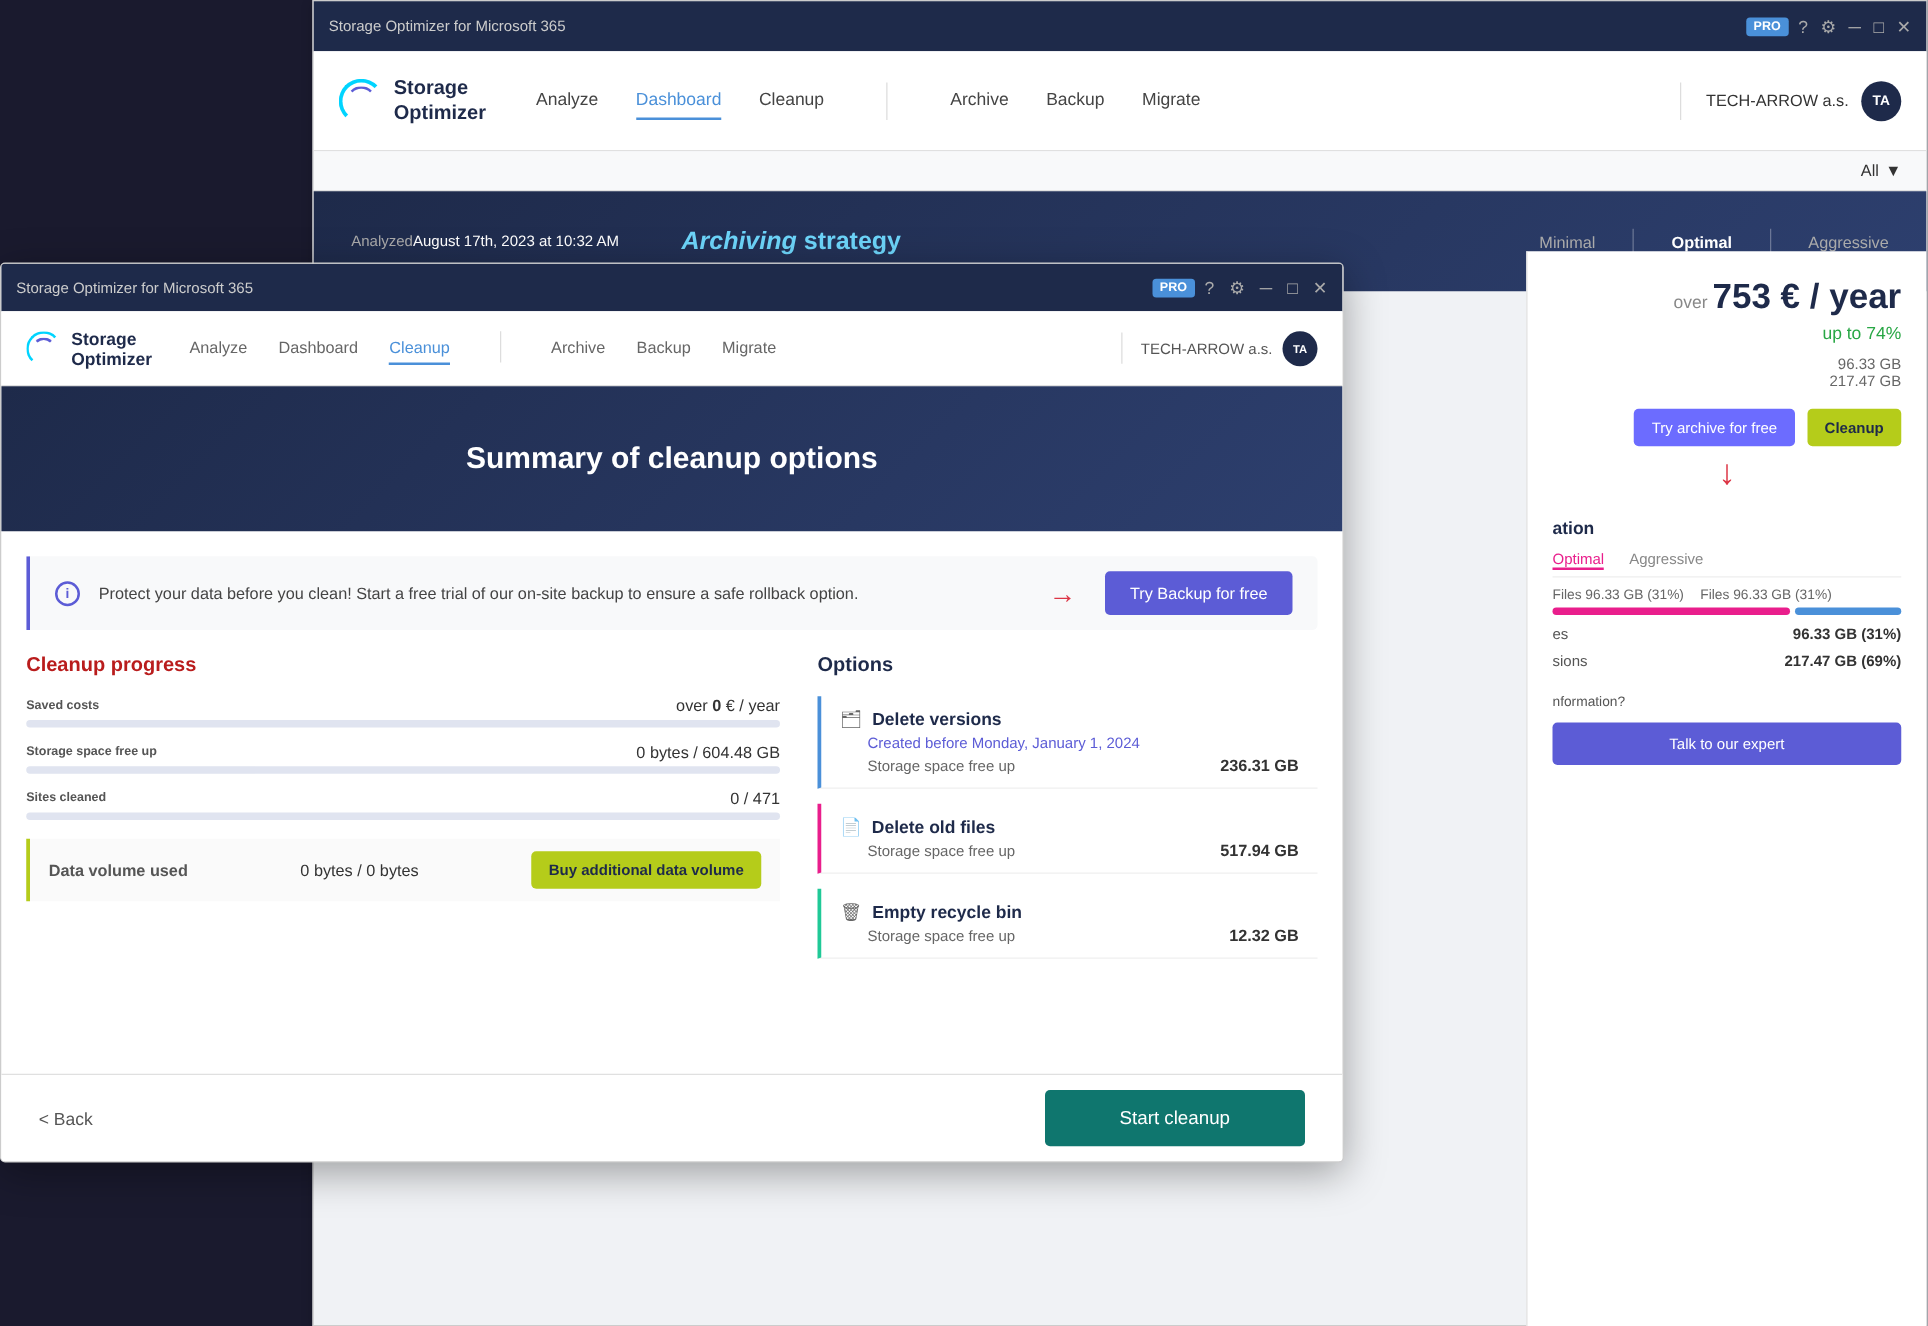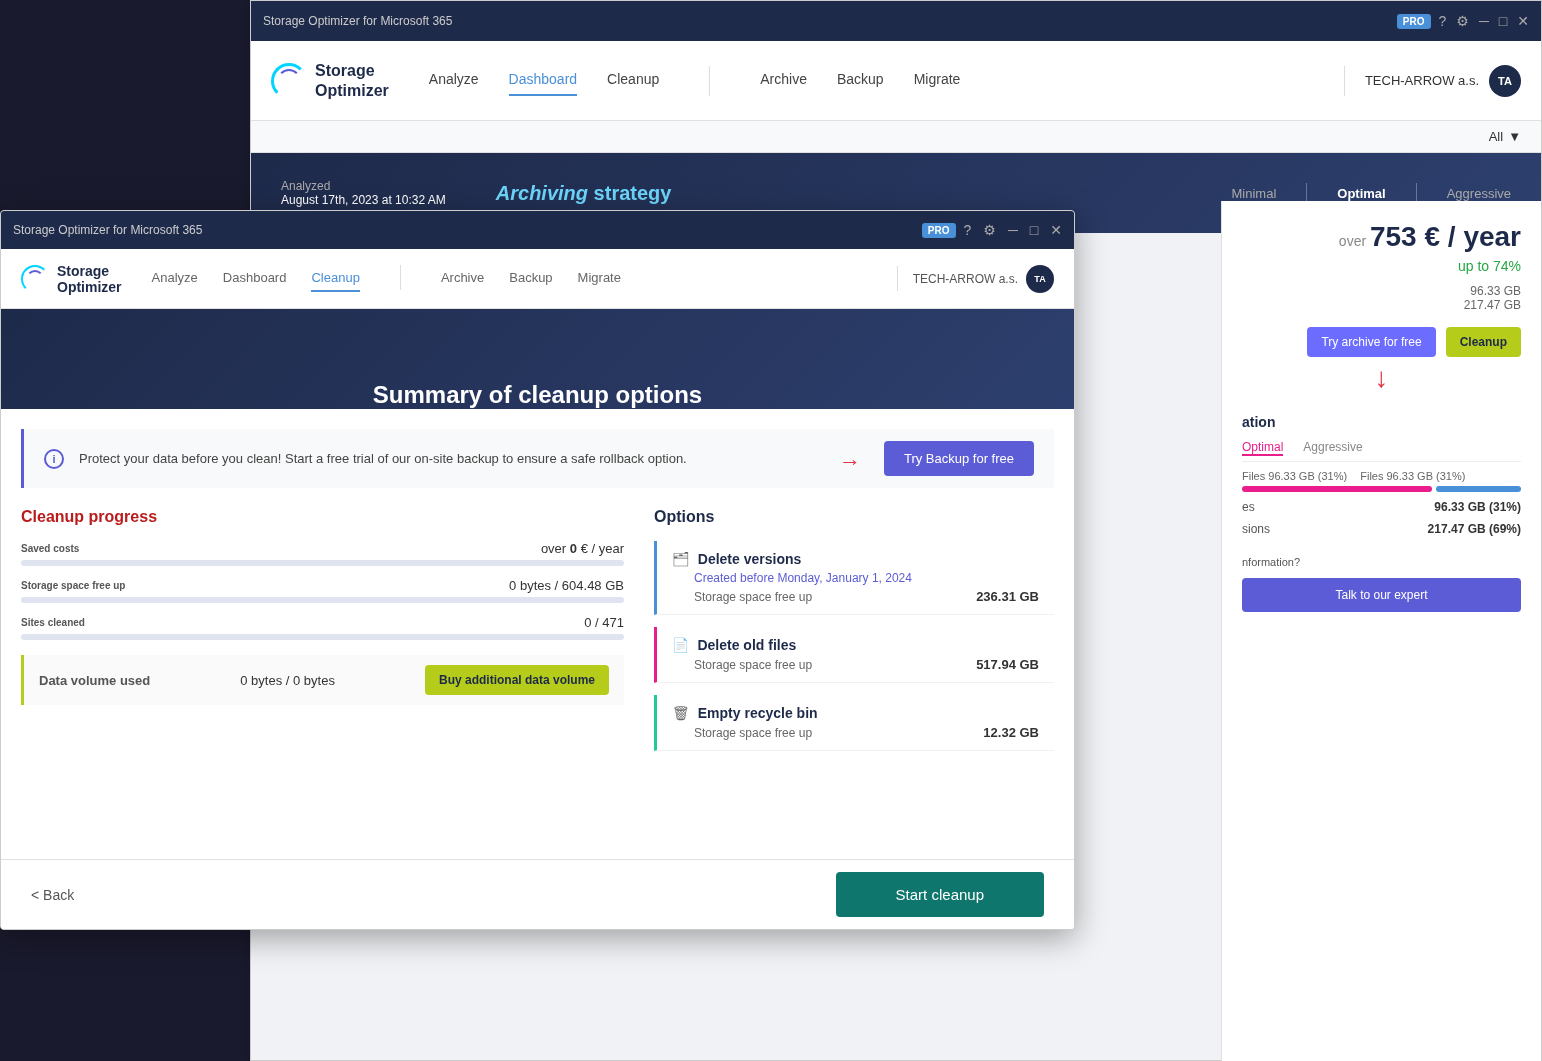--- a/index.html
+++ b/index.html
@@ -129,21 +129,21 @@
     .bg-strategy-bar {
       background: linear-gradient(135deg, #1e2a4a, #2d3f6e);
       height: 80px;
       display: flex;
       align-items: center;
       padding: 0 30px;
       gap: 20px;
     }
     .bg-analyzed-section {
       display: flex;
-      flex-direction: column;
+      flex-direction: row;
       margin-right: 30px;
     }
     .bg-analyzed-label {
       color: #aaa;
       font-size: 12px;
     }
     .bg-analyzed-date {
       color: white;
       font-size: 12px;
     }
@@ -387,23 +387,23 @@
       display: flex;
       align-items: center;
       justify-content: center;
       color: white;
       font-size: 9px;
       font-weight: bold;
     }
 
     .fg-header {
       background: linear-gradient(135deg, #1e2a4a, #2d3f6e);
-      height: 100px;
-      display: flex;
-      align-items: flex-end;
+      height: 116px;
+      display: flex;
+      align-items: center;
       justify-content: center;
     }
     .fg-header-title {
       color: white;
       font-size: 24px;
       font-weight: bold;
     }
 
     .fg-backup-notice {
       background: #f8f9fa;

